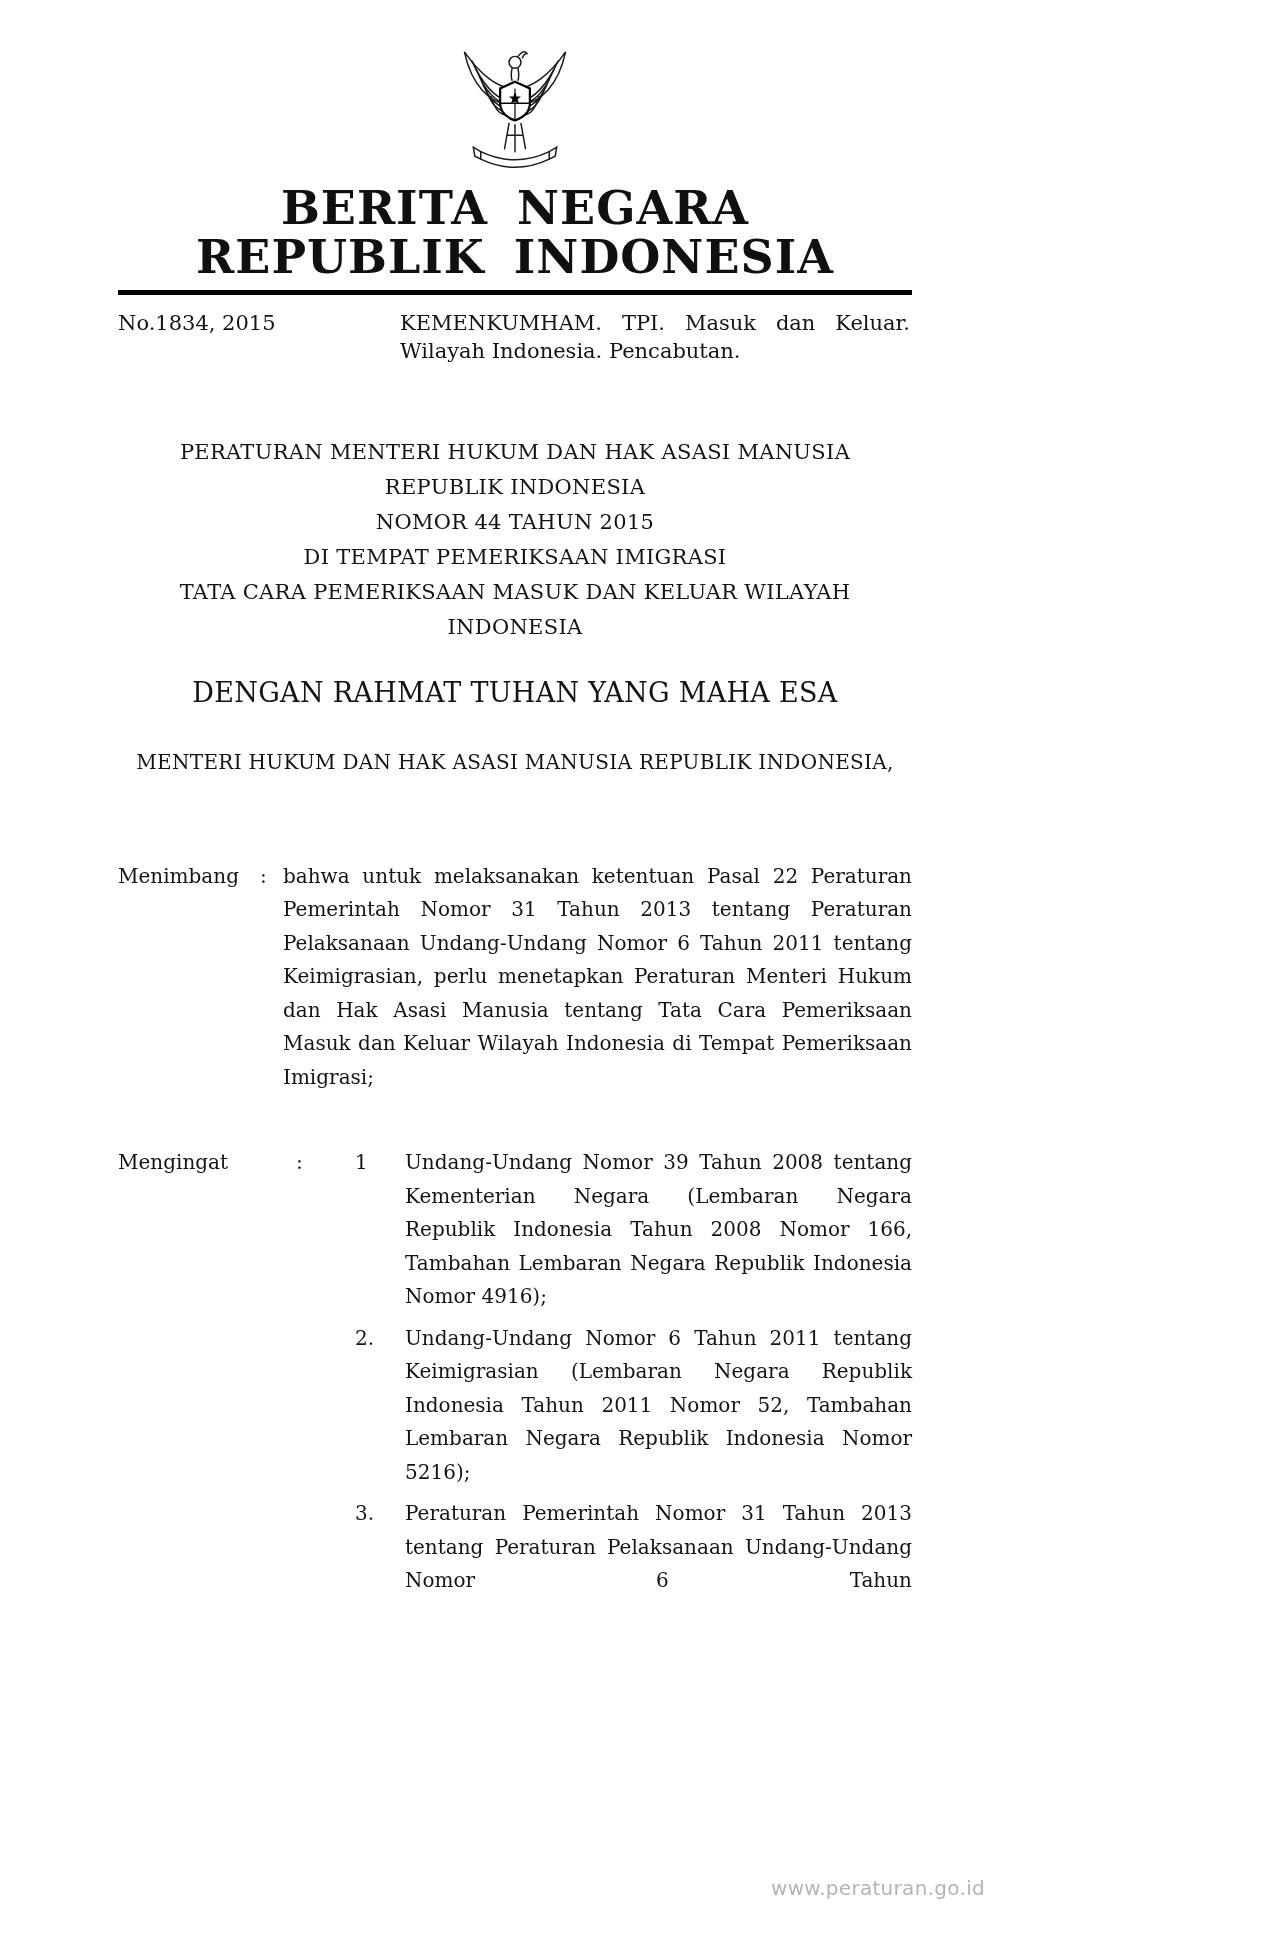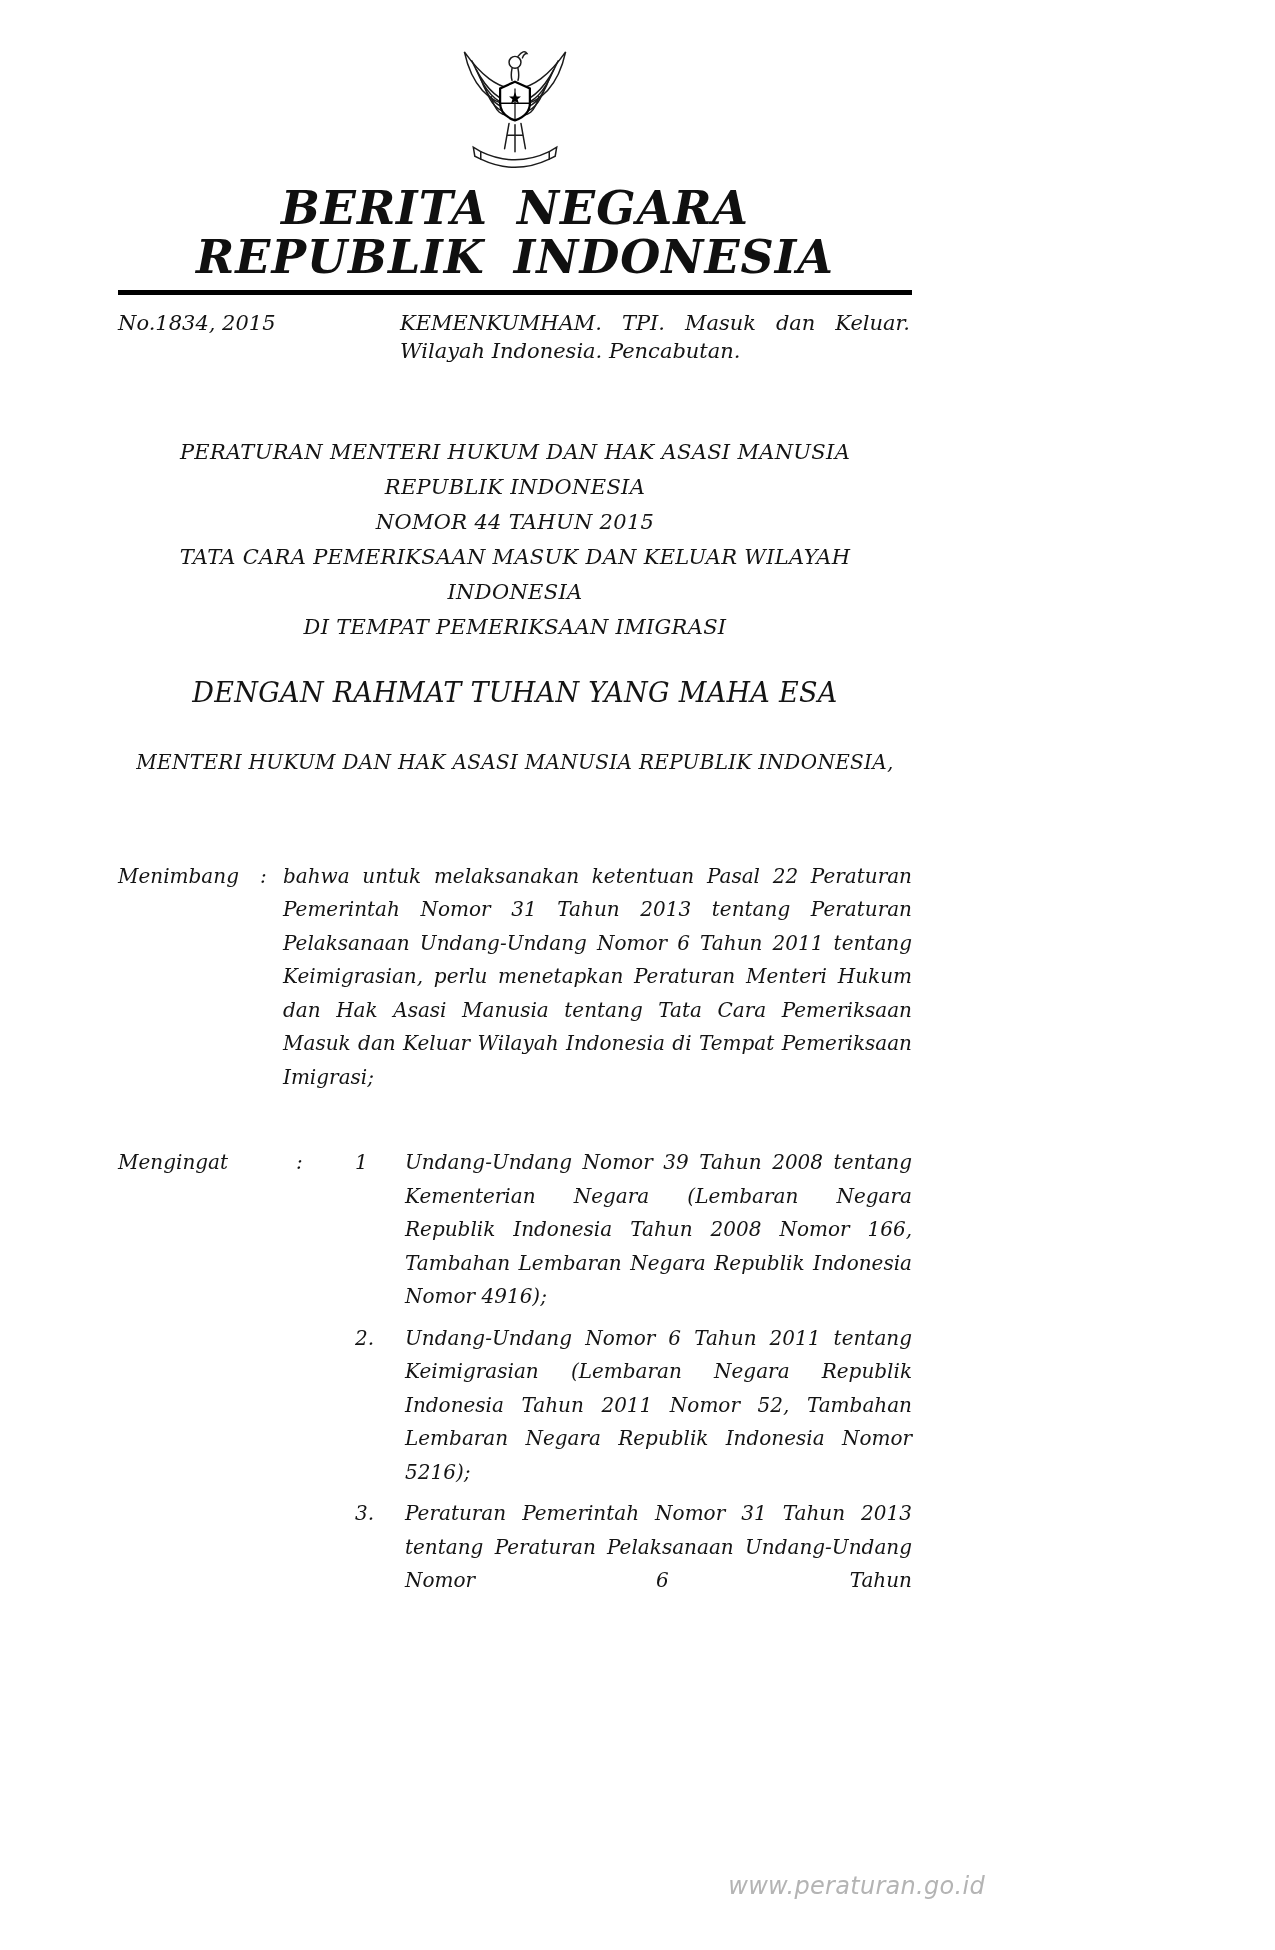--- a/index.html
+++ b/index.html
@@ -5,21 +5,20 @@
   * { margin: 0; padding: 0; box-sizing: border-box; }
   html, body { background: #ffffff; }
   .page {
     position: relative;
     width: 1099px;
     height: 1950px;
     background: #ffffff;
     color: #141414;
     font-family: "DejaVu Serif", "Liberation Serif", serif;
     overflow: hidden;
-    font-style: italic;
   }
   .content {
     position: absolute;
     left: 118px;
     top: 0;
     width: 794px;
   }
   .emblem-wrap {
     padding-top: 40px;
     display: flex;
@@ -81,21 +80,21 @@
   .legal-item { display: flex; }
   .legal-item + .legal-item { margin-top: 8px; }
   .legal-num { width: 50px; flex: none; }
   .legal-text { flex: 1; text-align: justify; }
   .legal-text.justify-last { text-align-last: justify; }
   .footer-watermark {
     position: absolute;
     right: 114px;
     bottom: 50px;
     font-family: "DejaVu Sans", "Liberation Sans", sans-serif;
-    font-size: 24px;
+    font-size: 20px;
     color: #b4b4b4;
     letter-spacing: 0.3px;
   }
 </style>
 </head>
 <body>
 
 <div class="page">
   <div class="content">
 
@@ -151,22 +150,22 @@
 
     <div class="gazette-header">
       <div class="gazette-no">No.1834, 2015</div>
       <div class="gazette-subject">KEMENKUMHAM. TPI. Masuk dan Keluar. Wilayah Indonesia. Pencabutan.</div>
     </div>
 
     <div class="title-block">
       <div>PERATURAN MENTERI HUKUM DAN HAK ASASI MANUSIA</div>
       <div>REPUBLIK INDONESIA</div>
       <div>NOMOR 44 TAHUN 2015</div>
+      <div>DI TEMPAT PEMERIKSAAN IMIGRASI</div>
       <div>TATA CARA PEMERIKSAAN MASUK DAN KELUAR WILAYAH INDONESIA</div>
-      <div>DI TEMPAT PEMERIKSAAN IMIGRASI</div>
     </div>
 
     <div class="invocation">DENGAN RAHMAT TUHAN YANG MAHA ESA</div>
 
     <div class="officiant">MENTERI HUKUM DAN HAK ASASI MANUSIA REPUBLIK INDONESIA,</div>
 
     <div class="clause menimbang">
       <div class="clause-label">Menimbang</div>
       <div class="clause-colon">:</div>
       <div class="clause-body">bahwa untuk melaksanakan ketentuan Pasal 22 Peraturan Pemerintah Nomor 31 Tahun 2013 tentang Peraturan Pelaksanaan Undang-Undang Nomor 6 Tahun 2011 tentang Keimigrasian, perlu menetapkan Peraturan Menteri Hukum dan Hak Asasi Manusia tentang Tata Cara Pemeriksaan Masuk dan Keluar Wilayah Indonesia di Tempat Pemeriksaan Imigrasi;</div>

